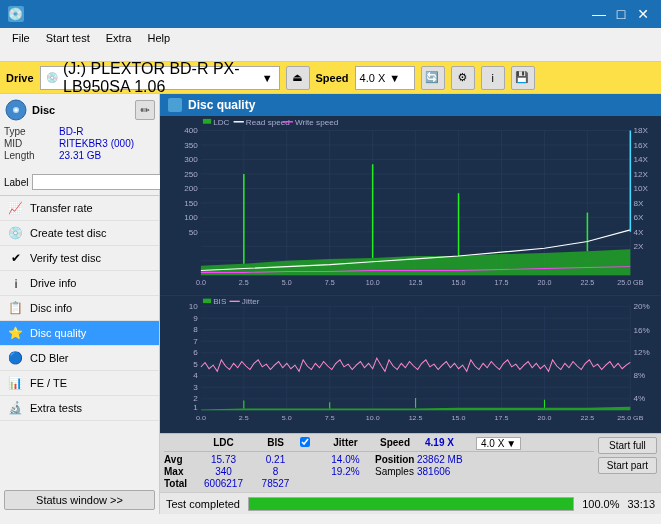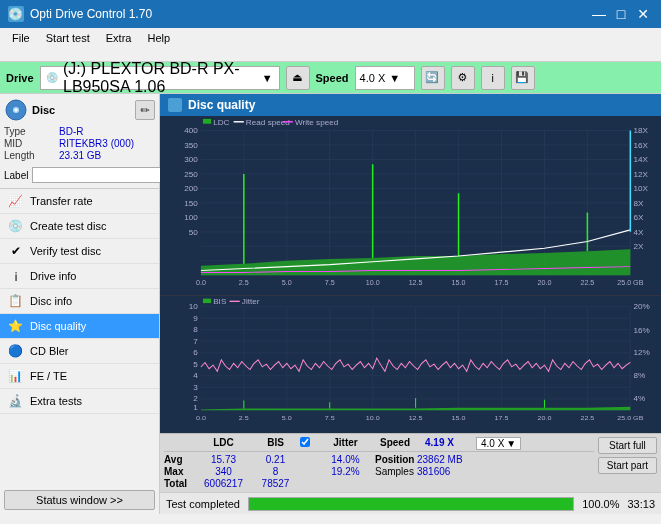--- a/index.html
+++ b/index.html
@@ -10,42 +10,42 @@
     .titlebar-left { display: flex; align-items: center; gap: 6px; color: white; font-size: 12px; font-weight: 500; }
     .titlebar-icon { width: 16px; height: 16px; background: #4a9fd4; border-radius: 2px; display: flex; align-items: center; justify-content: center; }
     .titlebar-controls { display: flex; gap: 2px; }
     .titlebar-btn { width: 20px; height: 20px; background: transparent; border: none; color: white; cursor: pointer; display: flex; align-items: center; justify-content: center; font-size: 14px; border-radius: 2px; }
 
     
     .menubar { background: #f0f0f0; display: flex; gap: 0; padding: 2px 4px; height: 34px; border-bottom: 1px solid #ccc; }
     .menu-item { padding: 2px 8px; cursor: pointer; font-size: 11px; border-radius: 2px; }
 
     
-    .toolbar { background: #86efac; display: flex; align-items: center; padding: 3px 6px; height: 32px; border-bottom: 1px solid #ccc; gap: 6px; }
+    .toolbar { background: #fde047; display: flex; align-items: center; padding: 3px 6px; height: 32px; border-bottom: 1px solid #ccc; gap: 6px; }
     .toolbar-label { font-weight: bold; font-size: 11px; }
     .drive-select { display: flex; align-items: center; gap: 4px; background: white; border: 1px solid #aaa; padding: 2px 6px; flex: 1; max-width: 240px; height: 24px; font-size: 11px; cursor: pointer; }
     .drive-select-arrow { margin-left: auto; }
     .toolbar-btn { width: 24px; height: 24px; background: #e0e0e0; border: 1px solid #aaa; display: flex; align-items: center; justify-content: center; cursor: pointer; border-radius: 2px; }
     .speed-label { font-weight: bold; font-size: 11px; }
     .speed-select { background: white; border: 1px solid #aaa; padding: 2px 4px; height: 24px; font-size: 11px; display: flex; align-items: center; gap: 4px; cursor: pointer; min-width: 60px; }
 
     
     .main { display: flex; height: calc(524px - 28px - 22px - 32px - 22px); }
 
     
     .sidebar { width: 160px; background: #f0f0f0; border-right: 1px solid #ccc; display: flex; flex-direction: column; }
     .disc-info-panel { padding: 4px; border-bottom: 1px solid #ccc; }
     .disc-header { display: flex; align-items: center; gap: 4px; margin-bottom: 4px; justify-content: space-between; }
     .disc-icon { width: 24px; height: 24px; }
     .disc-title { font-weight: bold; font-size: 11px; }
     .disc-edit-btn { margin-left: auto; width: 20px; height: 20px; background: #e0e0e0; border: 1px solid #aaa; cursor: pointer; display: flex; align-items: center; justify-content: center; border-radius: 2px; }
     .disc-row { display: flex; font-size: 10px; margin-bottom: 1px; }
     .disc-row-label { color: #333; min-width: 55px; }
     .disc-row-value { color: #0000cc; font-weight: 500; }
-    .disc-label-row { display: flex; align-items: center; gap: 4px; margin-top: 5px; }
+    .disc-label-row { display: flex; align-items: center; gap: 4px; margin-top: 12px; }
     .disc-label-text { font-size: 10px; }
     .disc-label-input { flex: 1; height: 16px; border: 1px solid #aaa; font-size: 10px; padding: 0 2px; }
     .disc-label-btn { width: 18px; height: 18px; background: #e0e0e0; border: 1px solid #aaa; cursor: pointer; display: flex; align-items: center; justify-content: center; }
 
     .nav-item { display: flex; align-items: center; gap: 6px; padding: 4px 8px; cursor: pointer; font-size: 11px; border-bottom: 1px solid #e0e0e0; }
     .nav-item.active { background: #3399ff; color: white; }
     .nav-icon { width: 16px; height: 16px; display: flex; align-items: center; justify-content: center; font-size: 12px; }
 
     .status-btn { margin: 4px; padding: 3px 8px; background: #e0e0e0; border: 1px solid #aaa; cursor: pointer; font-size: 11px; text-align: center; border-radius: 2px; }
 
@@ -62,21 +62,20 @@
     .progress-container { flex: 1; height: 14px; background: white; border: 1px solid #aaa; }
     .progress-fill { height: 100%; background: #22bb22; }
     .action-btn { padding: 2px 8px; background: #e0e0e0; border: 1px solid #aaa; cursor: pointer; font-size: 10px; white-space: nowrap; border-radius: 2px; }
   </style>
 </head>
 <body>
 
 <div class="titlebar">
   <div class="titlebar-left">
     <div class="titlebar-icon">💿</div>
-    <span>Opti Drive Control 1.70</span>
   </div>
   <div class="titlebar-controls">
     <button class="titlebar-btn">—</button>
     <button class="titlebar-btn">□</button>
     <button class="titlebar-btn close">✕</button>
   </div>
 </div>
 
 <div class="menubar">
   <span class="menu-item">File</span>

